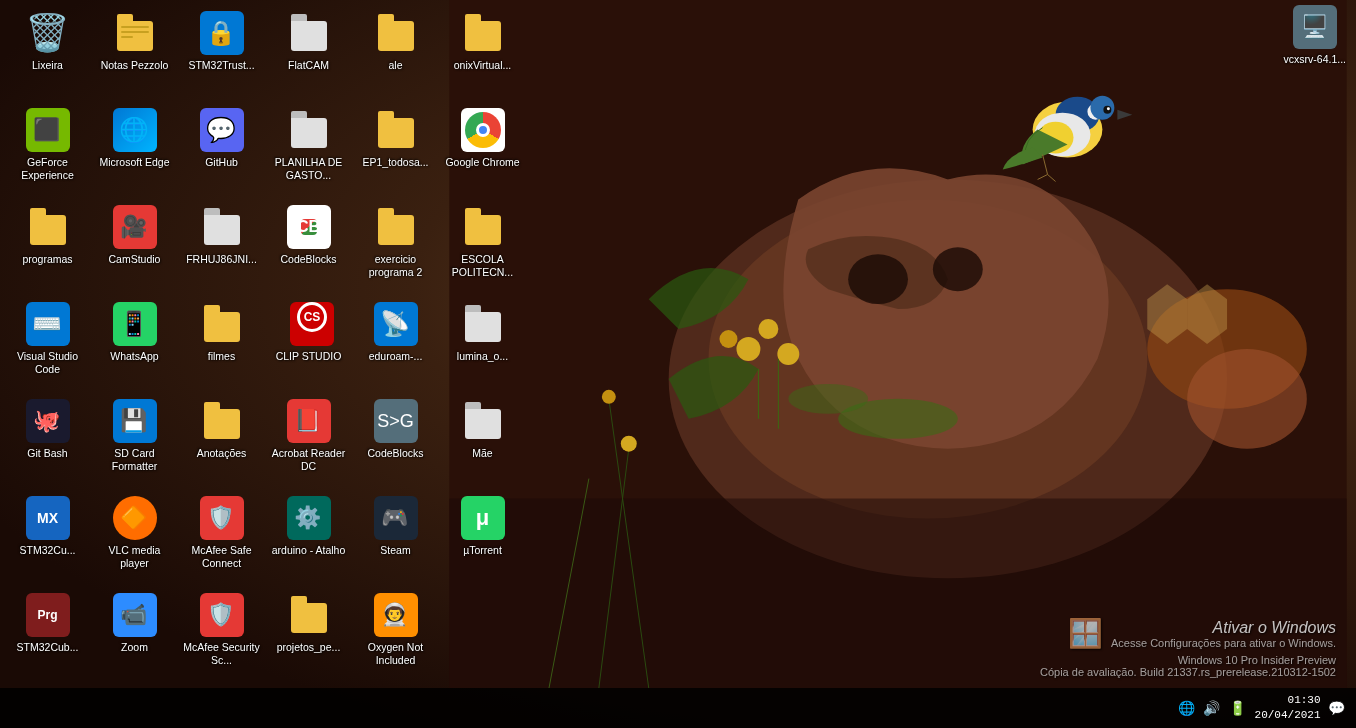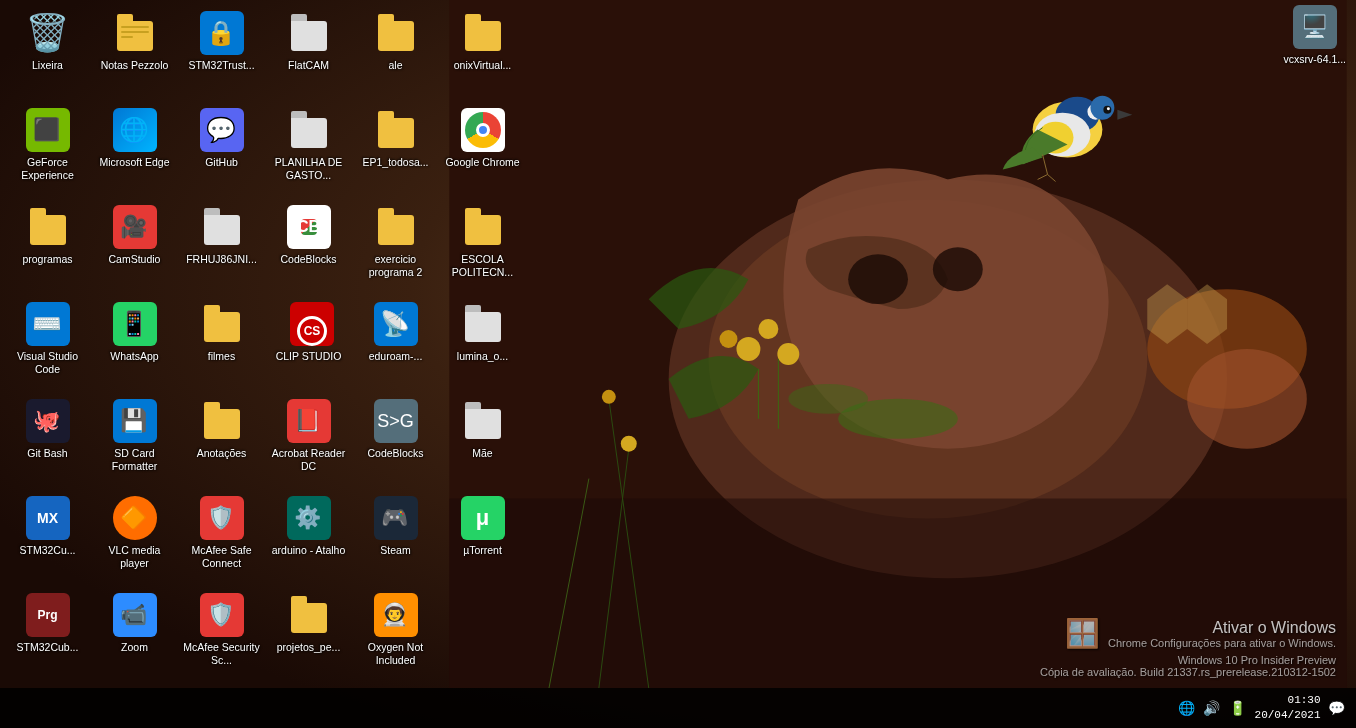--- a/index.html
+++ b/index.html
@@ -86,20 +86,21 @@
       position: absolute;
       bottom: 50px;
       right: 20px;
       z-index: 50;
       color: rgba(255,255,255,0.7);
       text-shadow: 1px 1px 2px rgba(0,0,0,0.8);
     }
     .watermark .activate-title {
       font-size: 16px;
       font-weight: 500;
+      font-style: italic;
     }
     .watermark .activate-sub {
       font-size: 11px;
       color: rgba(255,255,255,0.6);
     }
     .watermark .win-version {
       font-size: 11px;
       color: rgba(255,255,255,0.6);
     }
     .watermark .win-build {
@@ -374,21 +375,21 @@
   </div>
   <div class="icon-item">
     <div class="icon-img" style="background:transparent;">
       <div style="width:36px;height:30px;background:#f0c040;border-radius:0 3px 3px 3px;position:relative;margin-top:6px;">
         <div style="position:absolute;top:-7px;left:0;width:16px;height:7px;background:#f0c040;border-radius:2px 2px 0 0;"></div>
       </div>
     </div>
     <span class="icon-label">filmes</span>
   </div>
   <div class="icon-item">
-    <div class="icon-img" style="background:#cc0000;border-radius:6px;display:flex;align-items:flex-end;justify-content:center;margin-left:7px;">
+    <div class="icon-img" style="background:#cc0000;border-radius:6px;display:flex;align-items:flex-start;justify-content:center;margin-left:7px;">
       <div style="width:30px;height:30px;border-radius:50%;background:#cc0000;border:3px solid white;display:flex;align-items:center;justify-content:center;color:white;font-size:12px;font-weight:bold;">CS</div>
     </div>
     <span class="icon-label">CLIP STUDIO</span>
   </div>
   <div class="icon-item">
     <div class="icon-img bg-blue" style="font-size:24px;color:white;">📡</div>
     <span class="icon-label">eduroam-...</span>
   </div>
 
   <div class="icon-item">
@@ -486,21 +487,21 @@
 <div class="top-right-icon" style="right:10px;top:5px;">
   <div class="icon-img" style="background:#546e7a;border-radius:6px;width:44px;height:44px;display:flex;align-items:center;justify-content:center;font-size:22px;">🖥️</div>
   <span class="icon-label">vcxsrv-64.1...</span>
 </div>
 
 <div class="watermark" style="bottom:50px;right:20px;text-align:right;">
   <div style="display:flex;align-items:center;gap:8px;justify-content:flex-end;margin-bottom:4px;">
     <div style="font-size:28px;">🪟</div>
     <div>
       <div class="activate-title" style="font-size:16px;color:rgba(255,255,255,0.75);font-weight:500;">Ativar o Windows</div>
-      <div class="activate-sub" style="font-size:11px;color:rgba(255,255,255,0.6);">Chrome Configurações para ativar o Windows.</div>
+      <div class="activate-sub" style="font-size:11px;color:rgba(255,255,255,0.6);">Acesse Configurações para ativar o Windows.</div>
     </div>
   </div>
   <div class="win-version" style="font-size:11px;color:rgba(255,255,255,0.6);">Windows 10 Pro Insider Preview</div>
   <div class="win-build" style="font-size:11px;color:rgba(255,255,255,0.6);">Cópia de avaliação. Build 21337.rs_prerelease.210312-1502</div>
 </div>
 
 <div class="taskbar">
   <div class="taskbar-right">
     <div class="taskbar-sys-icon" title="Network">🌐</div>
     <div class="taskbar-sys-icon" title="Volume">🔊</div>

